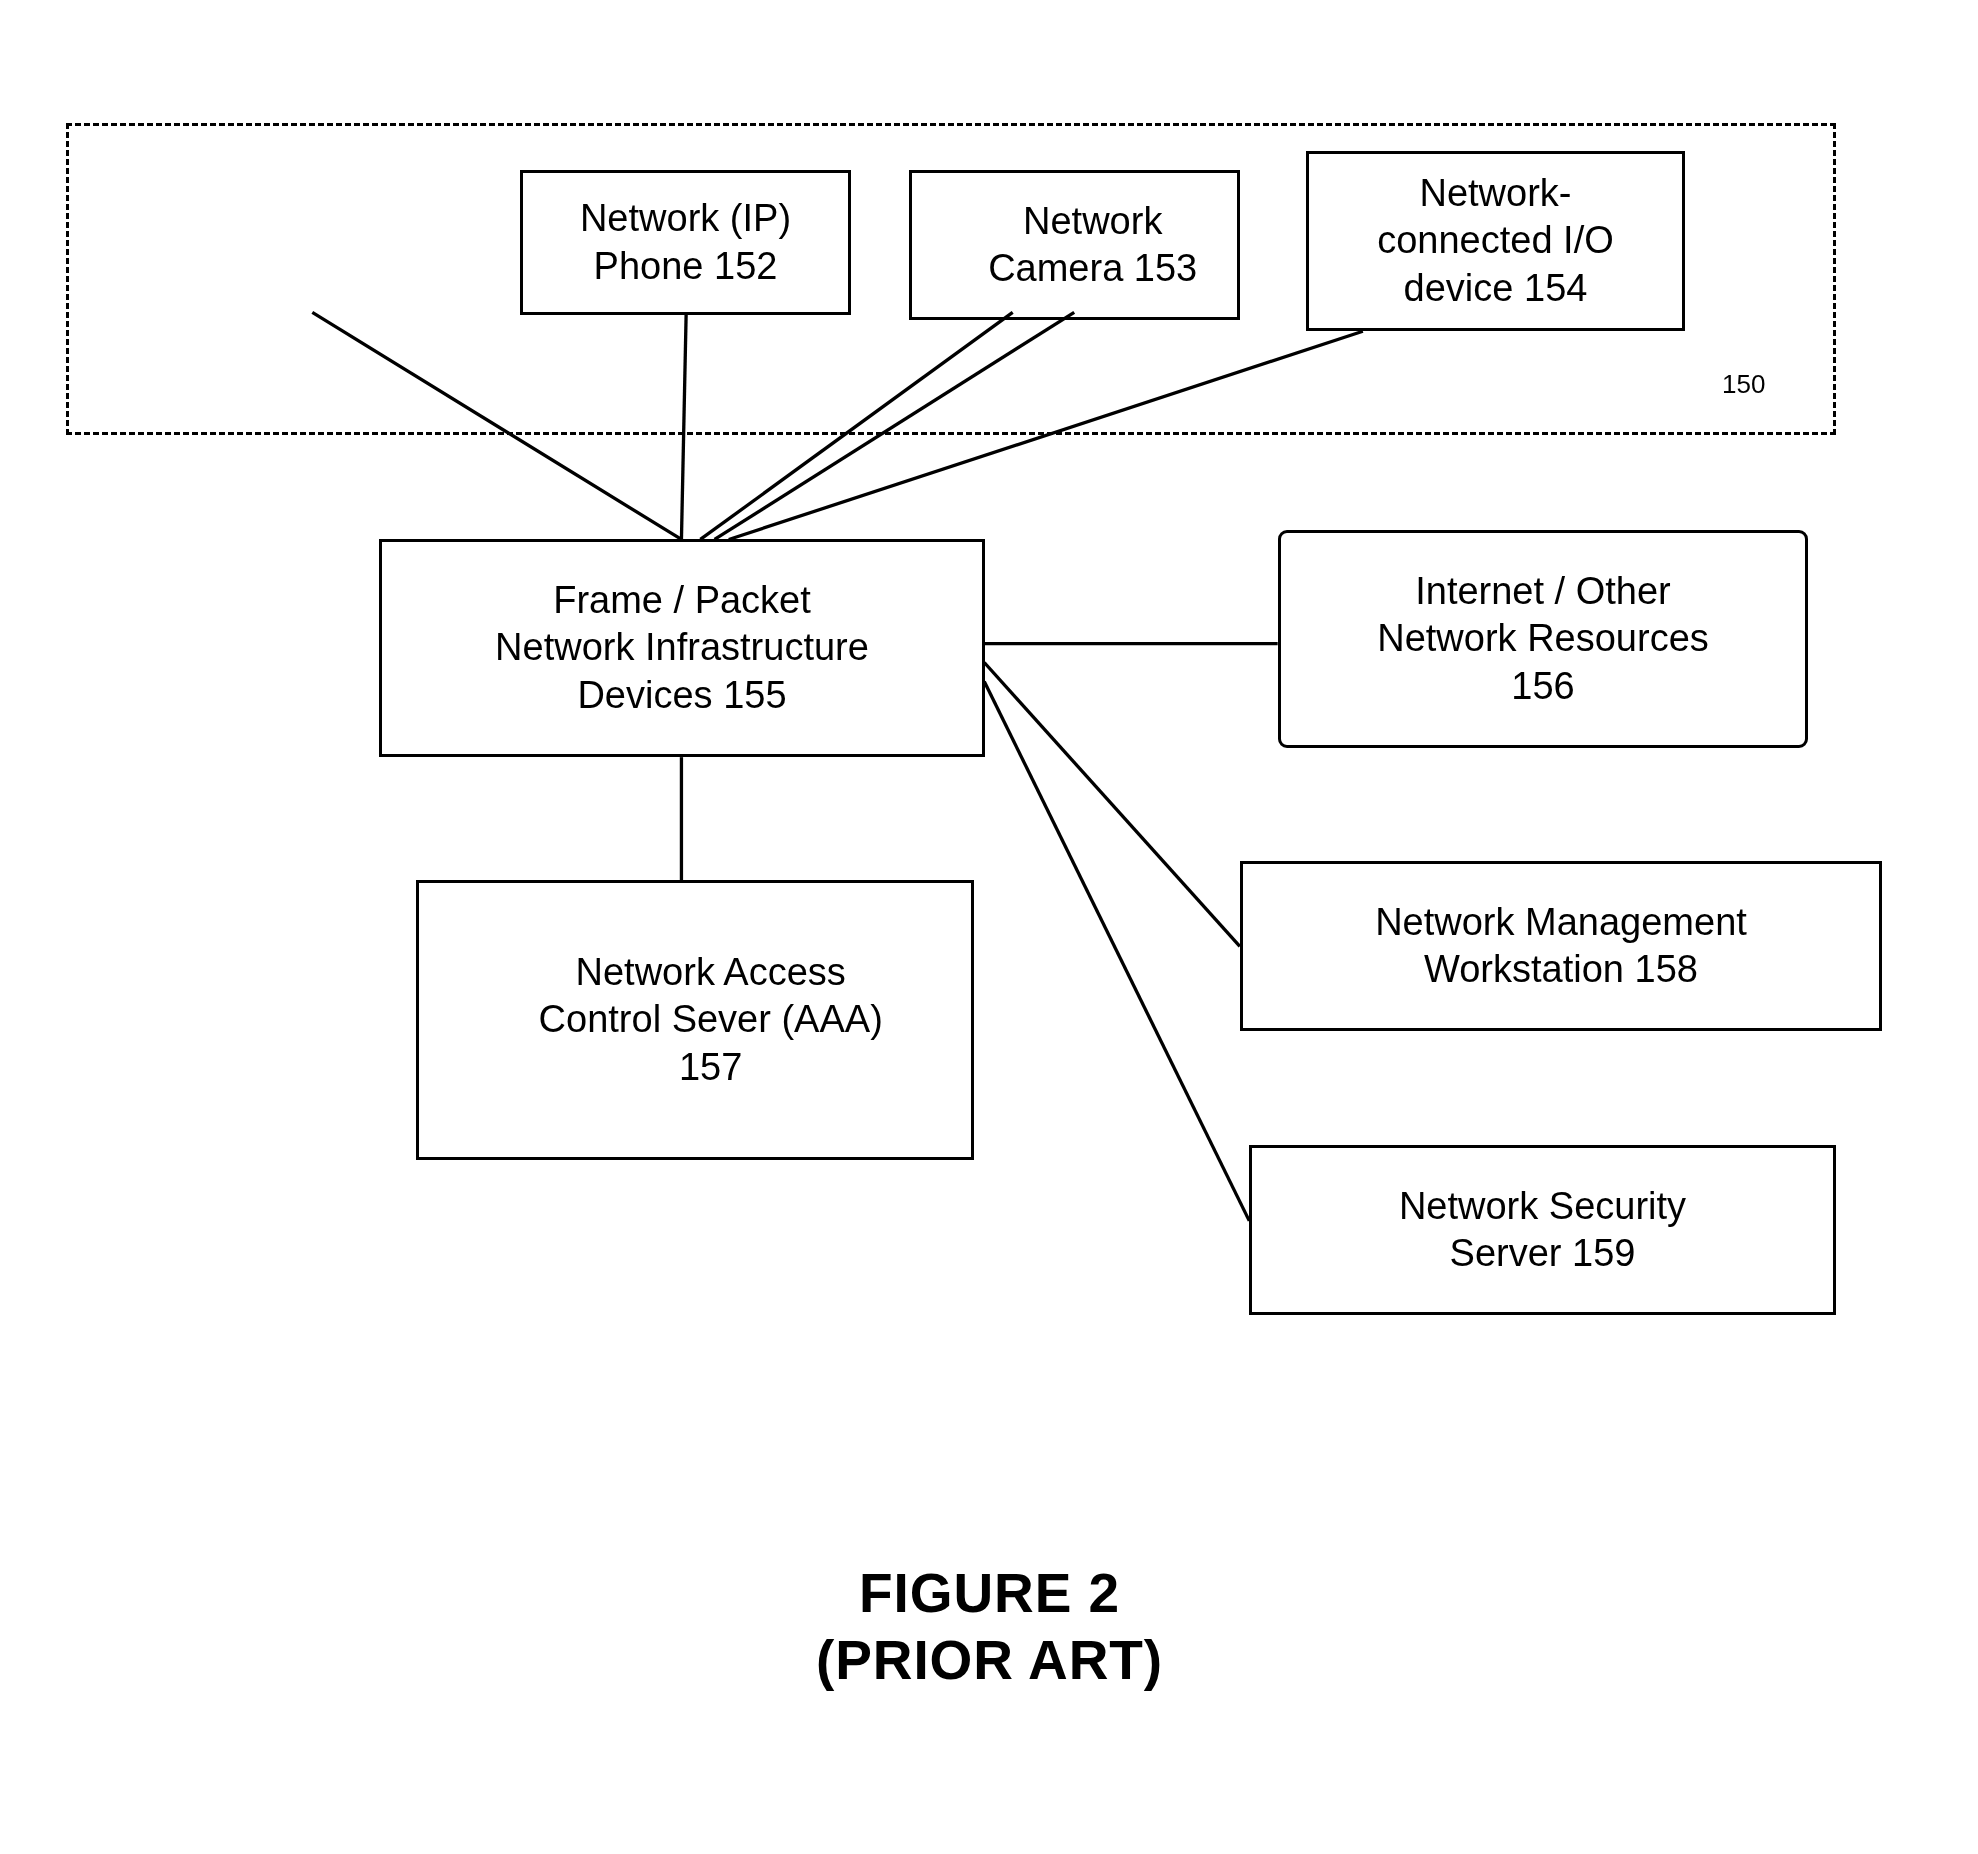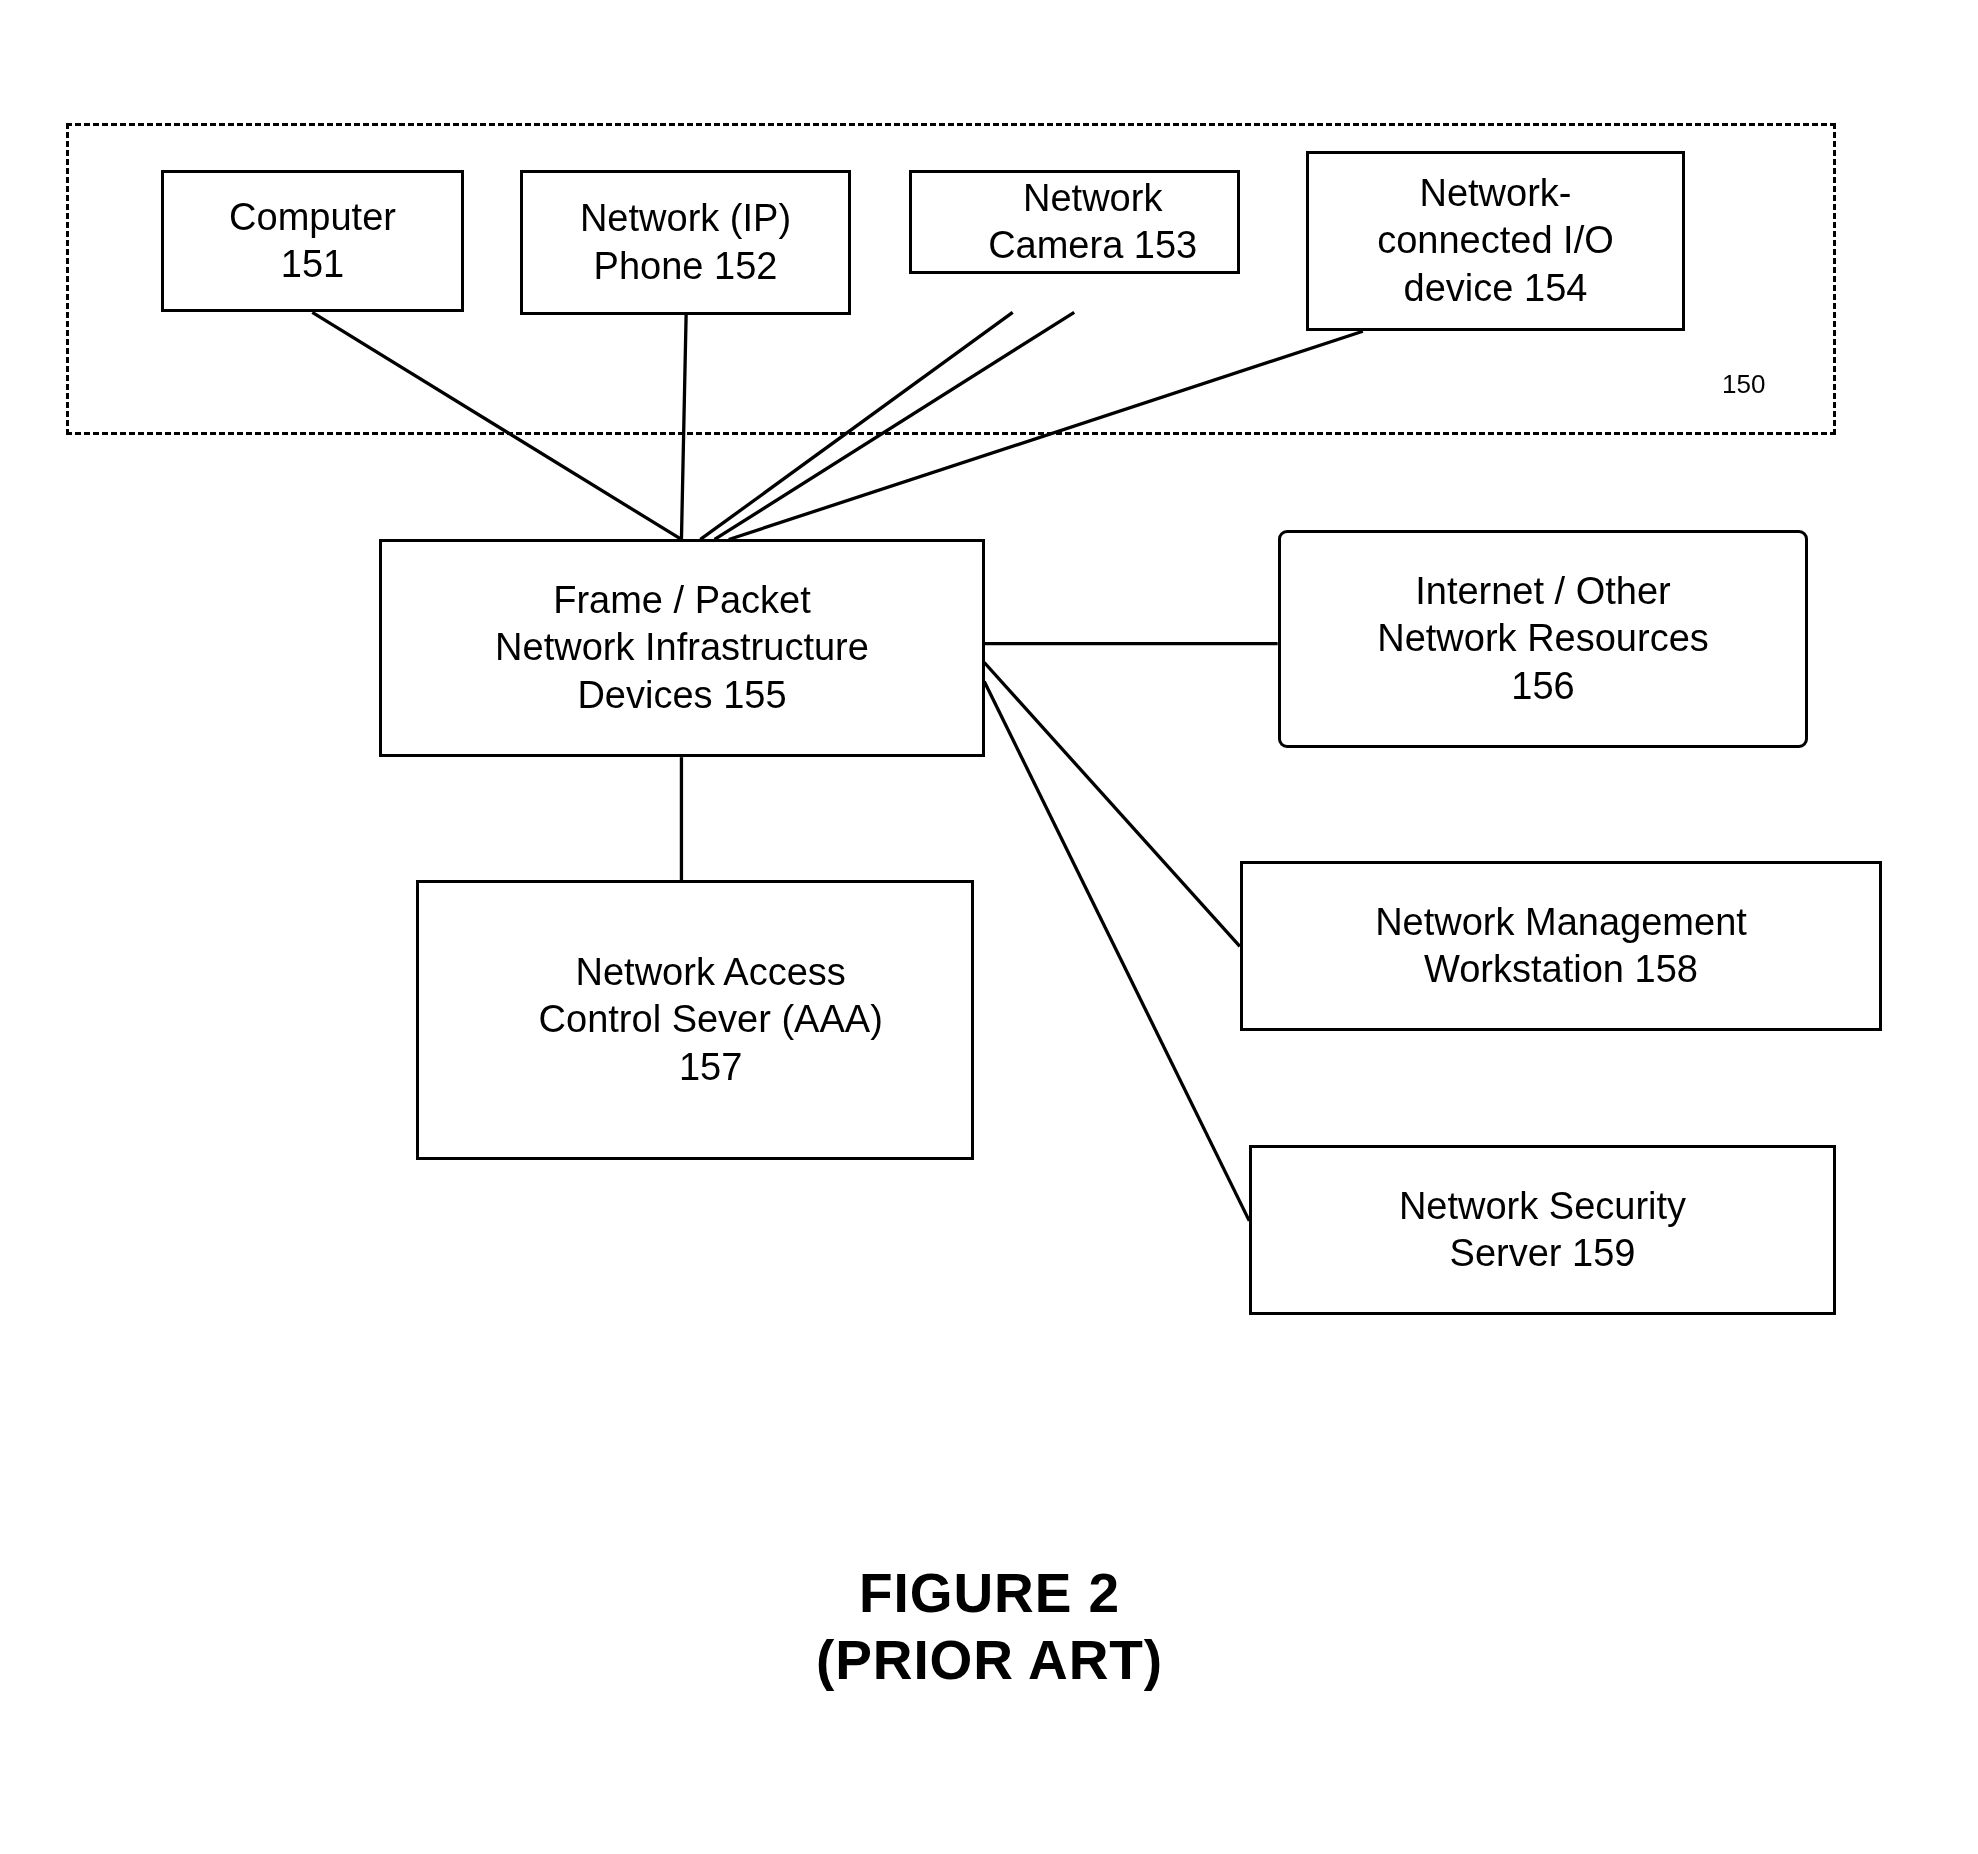--- a/index.html
+++ b/index.html
@@ -58,35 +58,29 @@
     }
   </style>
 </head>
 <body>
 
 <div class="canvas">
 
   <div class="dashed-group" style="left:66px; top:123px; width:1770px; height:312px;"></div>
   <div class="group-label" style="left:1722px; top:369px;">150</div>
 
-  <div class="box" style="left:161px; top:170px; width:303px; height:142px;">
-    <div>
-      <span>Computer</span><br>
-      <span>151</span>
-    </div>
-  </div>
 
   <div class="box" style="left:520px; top:170px; width:331px; height:145px;">
     <div>
       <span>Network (IP)</span><br>
       <span>Phone 152</span>
     </div>
   </div>
 
-  <div class="box" style="left:909px; top:170px; width:331px; height:104px;padding-left:44px;">
+  <div class="box" style="left:909px; top:170px; width:331px; height:150px;padding-left:44px;">
     <div>
       <span>Network</span><br>
       <span>Camera 153</span>
     </div>
   </div>
 
   <div class="box" style="left:1306px; top:151px; width:379px; height:180px;">
     <div>
       <span>Network-</span><br>
       <span>connected I/O</span><br>

